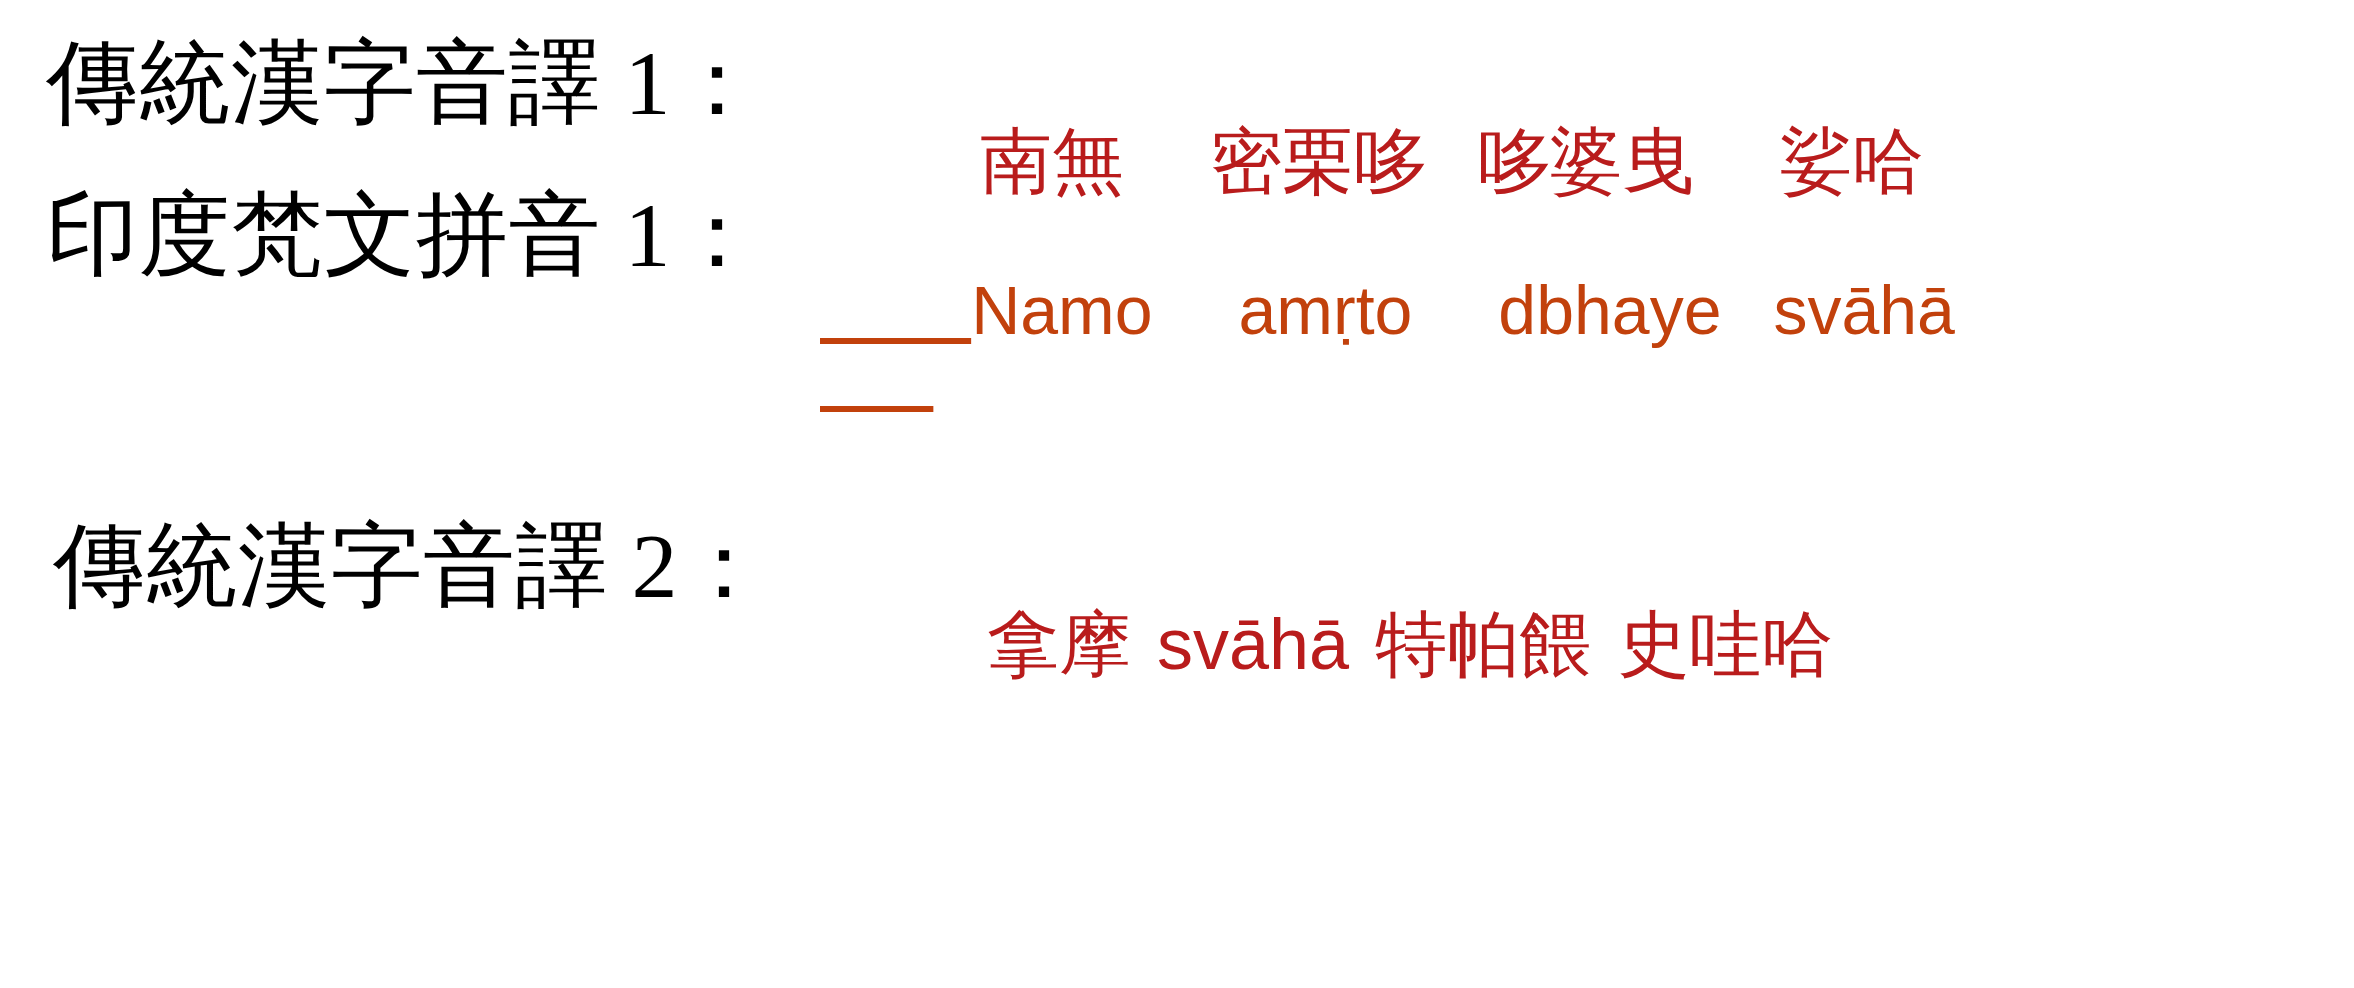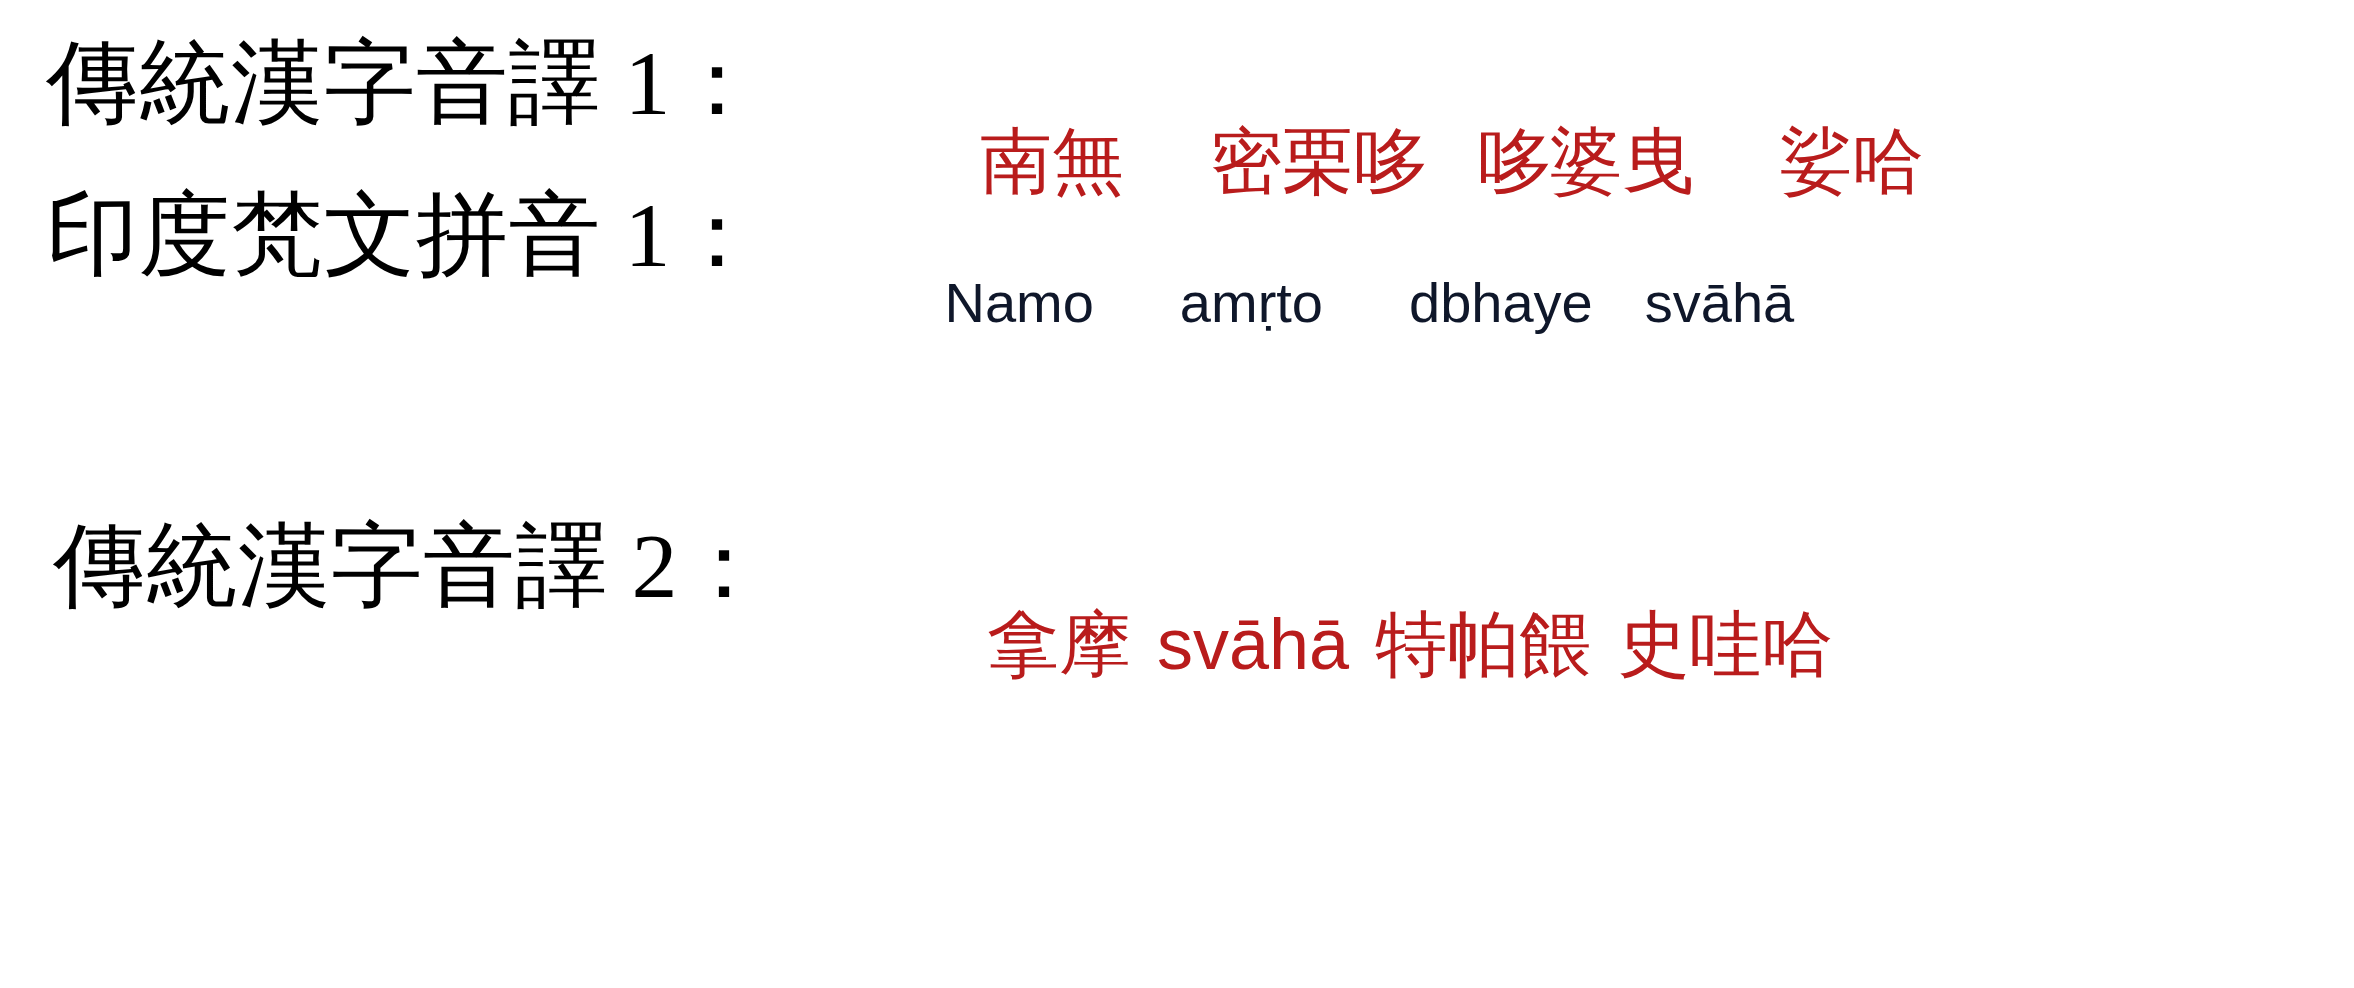--- a/index.html
+++ b/index.html
@@ -49,24 +49,25 @@
 
   .han-content {
     font-family: Liberation Sans, sans-serif;
     font-size: 72px;
     color: #b91c1c;
     white-space: pre;
   }
 
   .latin-content {
     font-family: "Liberation Sans", "DejaVu Sans", sans-serif;
-    font-size: 56px;
-    color: #0f172a;
+    font-size: 68px;
+    color: #c2410c;
     white-space: pre;
     letter-spacing: 0px;
+    text-decoration: underline;
   }
 
   .seg { display: inline-block; }
 
   
   .gap-sm { display: inline-block; width: 26px; }
   .gap-md { display: inline-block; width: 52px; }
   .gap-lg { display: inline-block; width: 86px; }
 </style>
 </head>

